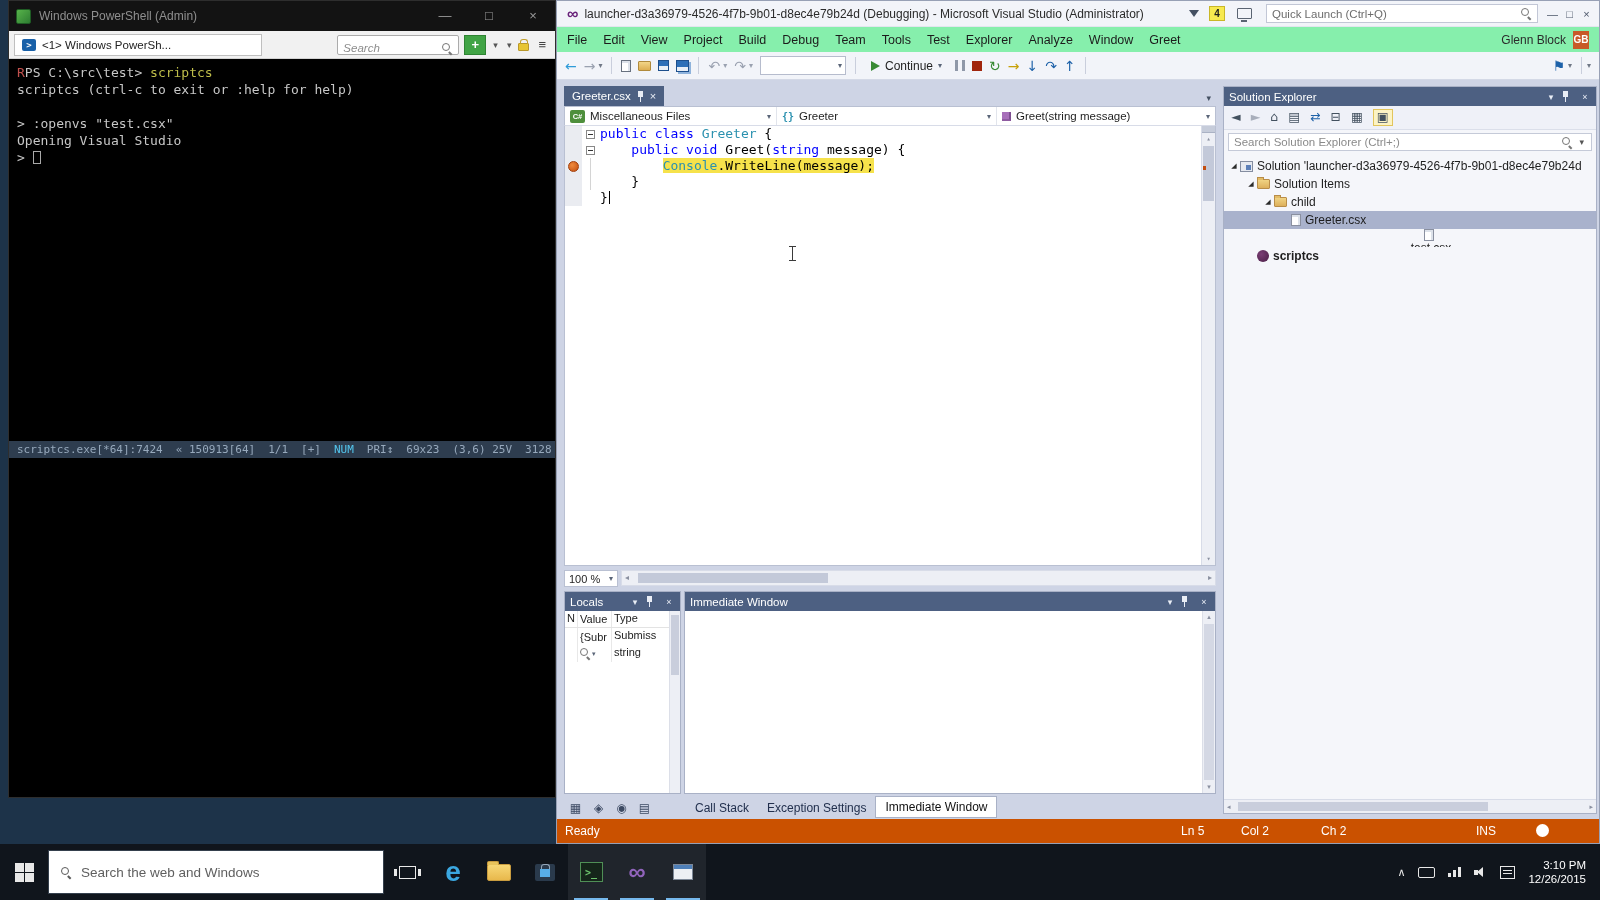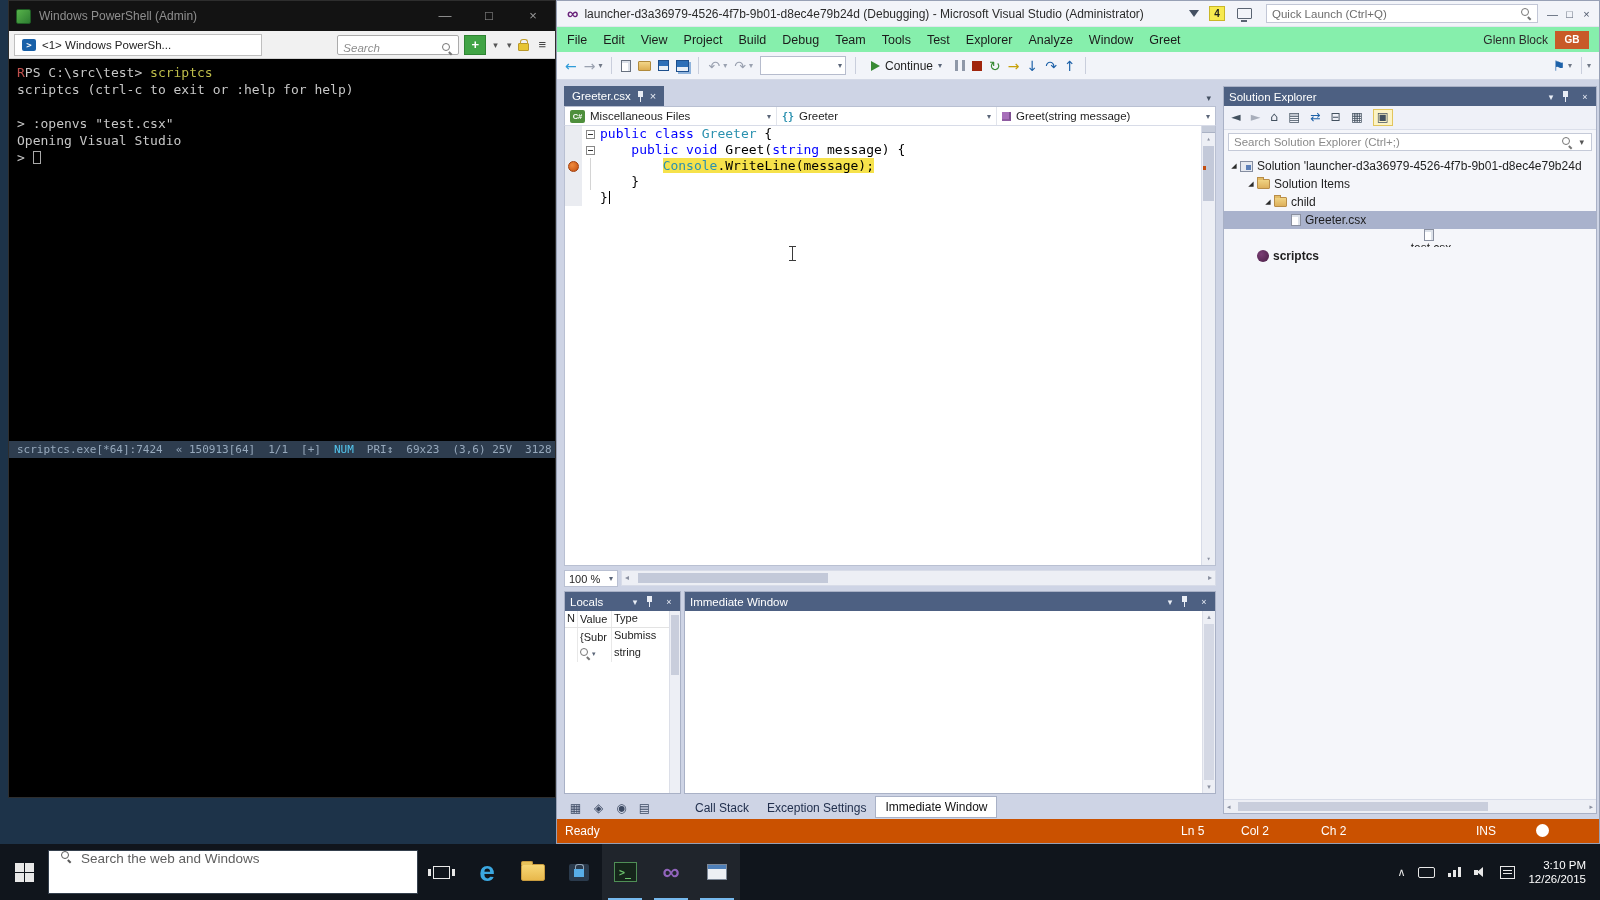--- a/index.html
+++ b/index.html
@@ -46,21 +46,21 @@
   .notif{min-width:16px;height:15px;background:#F7E94F;border:1px solid #C9B727;color:#1E1E1E;font:bold 10px "Liberation Sans",sans-serif;text-align:center;line-height:13px;margin:0 4px}
   .monitor{width:15px;height:11px;border:1.5px solid #5A6472;border-radius:1px;margin:0 8px;position:relative}
   .monitor::after{content:"";position:absolute;left:3px;bottom:-4px;width:6px;height:2px;background:#5A6472}
   .quick-launch{display:flex;align-items:center;width:272px;height:19px;background:#FFF;border:1px solid #C2C7D6;padding:0 5px;margin:0 6px}
   .ql-text{flex:1;color:#6D6D6D;font-size:11.5px;white-space:nowrap;overflow:hidden}
   .vs-ctrl{width:17px;text-align:center;color:#4A5568;font-size:11px}
   .vs-menubar{height:25px;background:#86efac;display:flex;align-items:center;padding:0 2px}
   .menu-items{display:flex;align-items:center}
   .menu-item{padding:4px 8px;font-size:12.5px;color:#1B1B1B;white-space:nowrap}
   .menu-user{margin-left:auto;font-size:12px;color:#2B2B2B;white-space:nowrap}
-  .gb-badge{width:34px;height:18px;background:#C85A28;color:#FFF;font:bold 10px "Liberation Sans",sans-serif;text-align:center;line-height:18px;margin:0 8px 0 7px}
+  .gb-badge{width:16px;height:18px;background:#C85A28;color:#FFF;font:bold 10px "Liberation Sans",sans-serif;text-align:center;line-height:18px;margin:0 8px 0 7px}
   .vs-toolbar{height:28px;background:#F2F4F9;border-bottom:1px solid #D4D9E6;display:flex;align-items:center;gap:7px;padding:0 8px}
   .tb-sep{width:1px;height:17px;background:#C9CEDC;margin:0 2px;flex:none}
   .tb-space{flex:1}
   .tb-glyph{font-size:14px;line-height:1;font-family:"DejaVu Sans",sans-serif}
   .tb-glyph.small{font-size:8px;margin-left:-4px}
   .tbicon{display:inline-block;flex:none}
   .tbicon.page{width:10px;height:12px;background:#FFF;border:1px solid #68717F;box-shadow:inset -2px 2px 0 #DDE2EA}
   .tbicon.folderop{width:13px;height:10px;background:linear-gradient(#F2D588,#DDAE52);border:1px solid #B08A3C;border-radius:1px}
   .tbicon.floppy{width:11px;height:11px;background:#2D6FB8;border:1px solid #1D4F8C;box-shadow:inset 0 -4px 0 #E8EEF6}
   .tbicon.floppies{width:13px;height:12px;background:#2D6FB8;border:1px solid #1D4F8C;box-shadow:2px 2px 0 #8FB3DC,inset 0 -4px 0 #E8EEF6}
@@ -170,21 +170,21 @@
   .vs-status span{position:absolute;top:5px;white-space:nowrap}
   .st-ready{left:8px}
   .st-ln{left:624px}.st-col{left:684px}.st-ch{left:764px}.st-ins{left:919px}
   .st-circle{position:absolute;left:979px;top:5px;width:13px;height:13px;border-radius:50%;background:#FFF}
 
   
   .taskbar{position:absolute;left:0;bottom:0;width:1600px;height:56px;background:#10151C;display:flex;align-items:center;z-index:5}
   .tb-start{width:48px;height:100%;display:flex;align-items:center;justify-content:center}
   .win-logo{display:grid;grid-template-columns:9px 9px;grid-template-rows:9px 9px;gap:1px}
   .win-logo span{background:#E8E8E8}
-  .tb-search{width:370px;height:44px;background:#FFF;display:flex;gap:9px;padding:0 12px;border:1px solid #35404D}
+  .tb-search{width:336px;height:44px;background:#FFF;display:flex;align-items:center;gap:9px;padding:0 12px;border:1px solid #35404D}
   .mag-dark::before{border-color:#5A5A5A}.mag-dark::after{background:#5A5A5A}
   .tb-search-text{font-size:13.5px;color:#5F5F5F;white-space:nowrap}
   .tb-app{width:46px;height:100%;display:flex;align-items:center;justify-content:center;position:relative}
   .tb-app.active{background:rgba(255,255,255,.07)}
   .tb-app.active::after{content:"";position:absolute;left:6px;right:6px;bottom:0;height:2px;background:#76B9ED}
   .tv{width:17px;height:13px;border:1px solid #E8E8E8;position:relative}
   .tv::before{content:"";position:absolute;left:-6px;top:2px;width:3px;height:7px;background:#E8E8E8}
   .tv::after{content:"";position:absolute;right:-6px;top:2px;width:3px;height:7px;background:#E8E8E8}
   .edge-e{font-size:28px;font-weight:bold;color:#3BA7E0;line-height:1}
   .fi{width:24px;height:17px;background:linear-gradient(#F7D776,#E8B84C);border:1px solid #C99C3F;border-radius:2px;position:relative}

